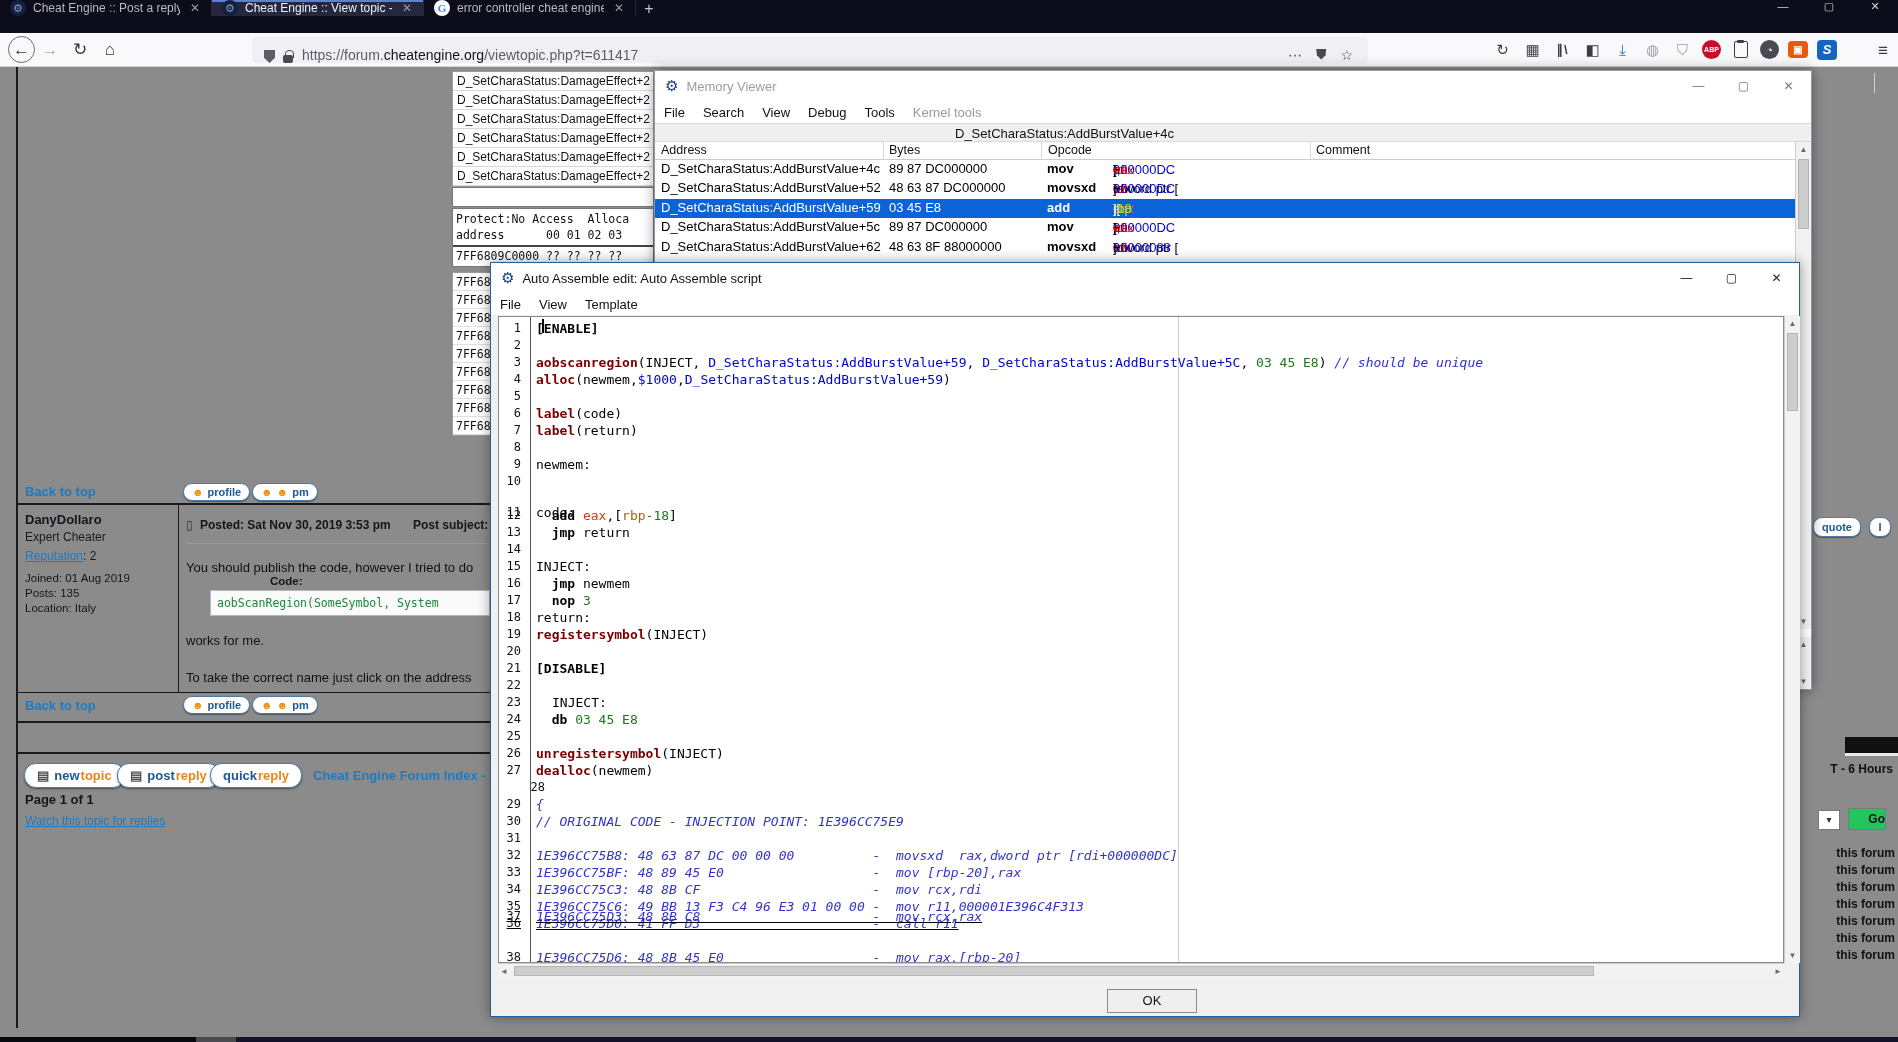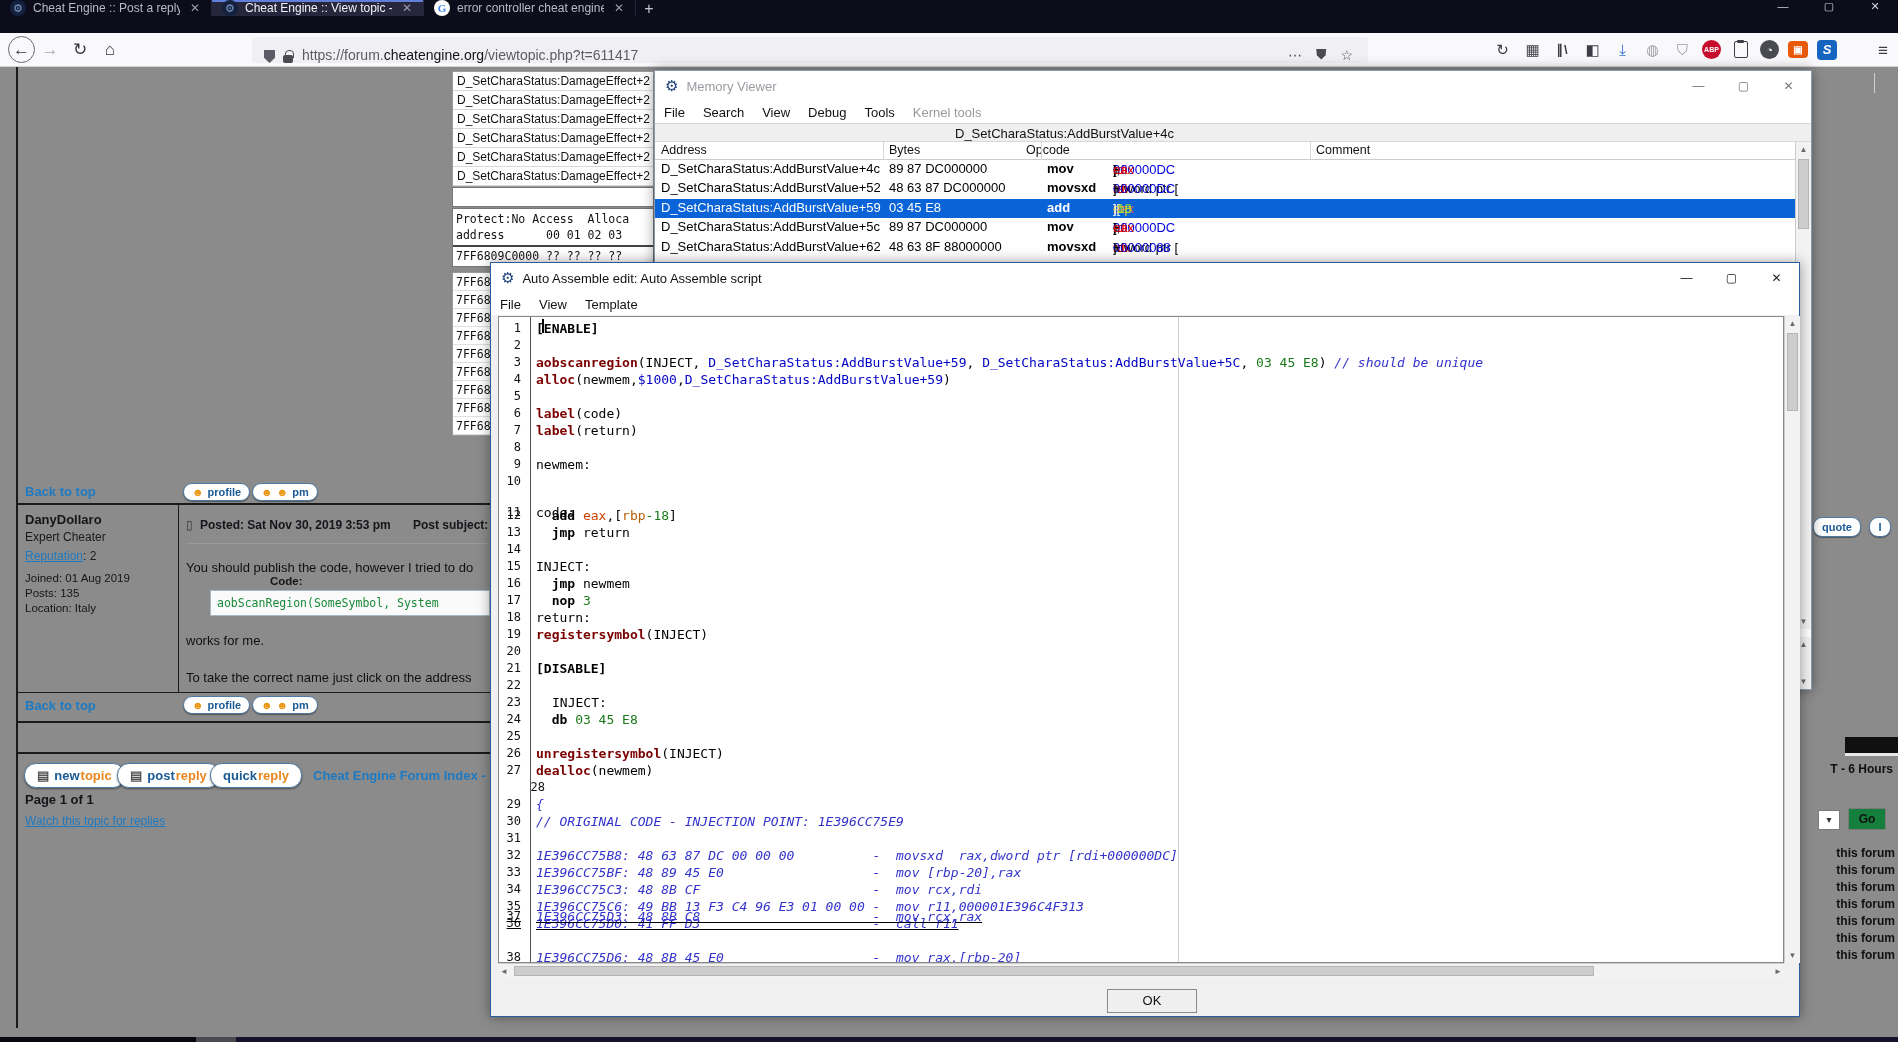--- a/index.html
+++ b/index.html
@@ -52,21 +52,21 @@
   .hexpanel{position:absolute;left:452px;top:208px;width:202px;background:#fff;border:1px solid #777;font-family:"DejaVu Sans Mono",monospace;font-size:11.5px;color:#111;line-height:16px;padding:2px 0 2px 3px;white-space:pre}
   .hexsep{border-top:2px solid #444;margin:2px 0 1px -3px}
   .addrrows{position:absolute;left:452px;top:272px;width:202px;background:#fff;border:1px solid #9a9a9a}
   .addrrow{height:18px;line-height:18px;font-family:"DejaVu Sans Mono",monospace;font-size:11.5px;color:#111;padding-left:3px;border-bottom:1px solid #e0e0e0}
   .pillbtn{display:inline-flex;align-items:center;gap:4px;background:#fff;border:1px solid #4d7ba6;border-radius:9px;padding:0 8px;height:18px;font-size:11px;font-weight:bold;color:#1b5a94;box-shadow:0 1px 1px rgba(0,0,0,.4)}
   .pillbtn .person{color:#e8930c;font-size:11px;line-height:1}
   .bigbtn{display:inline-flex;align-items:center;gap:5px;background:#fff;border:1px solid #4d7ba6;border-radius:12px;padding:0 12px;height:25px;font-size:13px;font-weight:bold;box-shadow:0 1px 2px rgba(0,0,0,.45)}
   .bigbtn .b1{color:#1b5a94}.bigbtn .b2{color:#e8851c}
   .bigbtn .paper{color:#555;font-size:13px}
   .codebox{position:absolute;left:210px;top:590px;width:280px;height:26px;background:#fafafa;border:1px solid #a9b8c2;font-family:"DejaVu Sans Mono",monospace;font-size:11.5px;color:#1a8a3a;line-height:24px;padding-left:6px;white-space:nowrap;overflow:hidden}
-  .greybtn{background:#15803d;border:1px solid #7a7a7a;font-size:12px;color:#111;text-align:center}
+  .greybtn{background:#22c55e;border:1px solid #7a7a7a;font-size:12px;color:#111;text-align:right}
 
   
   .win{position:absolute;background:#f0f0f0;border:1px solid #3f6fae;box-shadow:0 0 12px rgba(0,0,0,.4)}
   .wtitle{display:flex;align-items:center;background:#fff;height:30px;padding-left:10px;font-size:13px;gap:8px}
   .wtitle .gear{color:#1b3f7a;font-size:15px}
   .wbtns{position:absolute;top:0;right:0;height:30px;display:flex}
   .wbtn{width:45px;height:30px;display:flex;align-items:center;justify-content:center;font-size:12px;color:#222}
   .wmenu{display:flex;background:#fff;height:22px;align-items:center;gap:0;font-size:13px;color:#111}
   .wmenu span{padding:0 9px}
   .wmenu span.dim{color:#999}
@@ -299,21 +299,21 @@
       <span>Debug</span>
       <span>Tools</span>
       <span class="dim">Kernel tools</span>
     </div>
   <div class="mvband">
       <span>D_SetCharaStatus:AddBurstValue+4c</span>
     </div>
   <div class="mvhead">
     <span style="left:6px">Address</span>
     <span style="left:234px">Bytes</span>
-    <span style="left:371px">Opcode</span>
+    <span style="left:393px">Opcode</span>
     <span style="left:661px">Comment</span>
     <span class="csep" style="left:228px"></span>
     <span class="csep" style="left:386px"></span>
     <span class="csep" style="left:655px"></span>
   </div>
   <div class="mvrows" id="mvrows">
       <div class="mvrow" style="top: 0px;">
         <span class="a">D_SetCharaStatus:AddBurstValue+4c</span>
         <span class="b">89 87 DC000000</span>
         <span class="m">mov</span>

